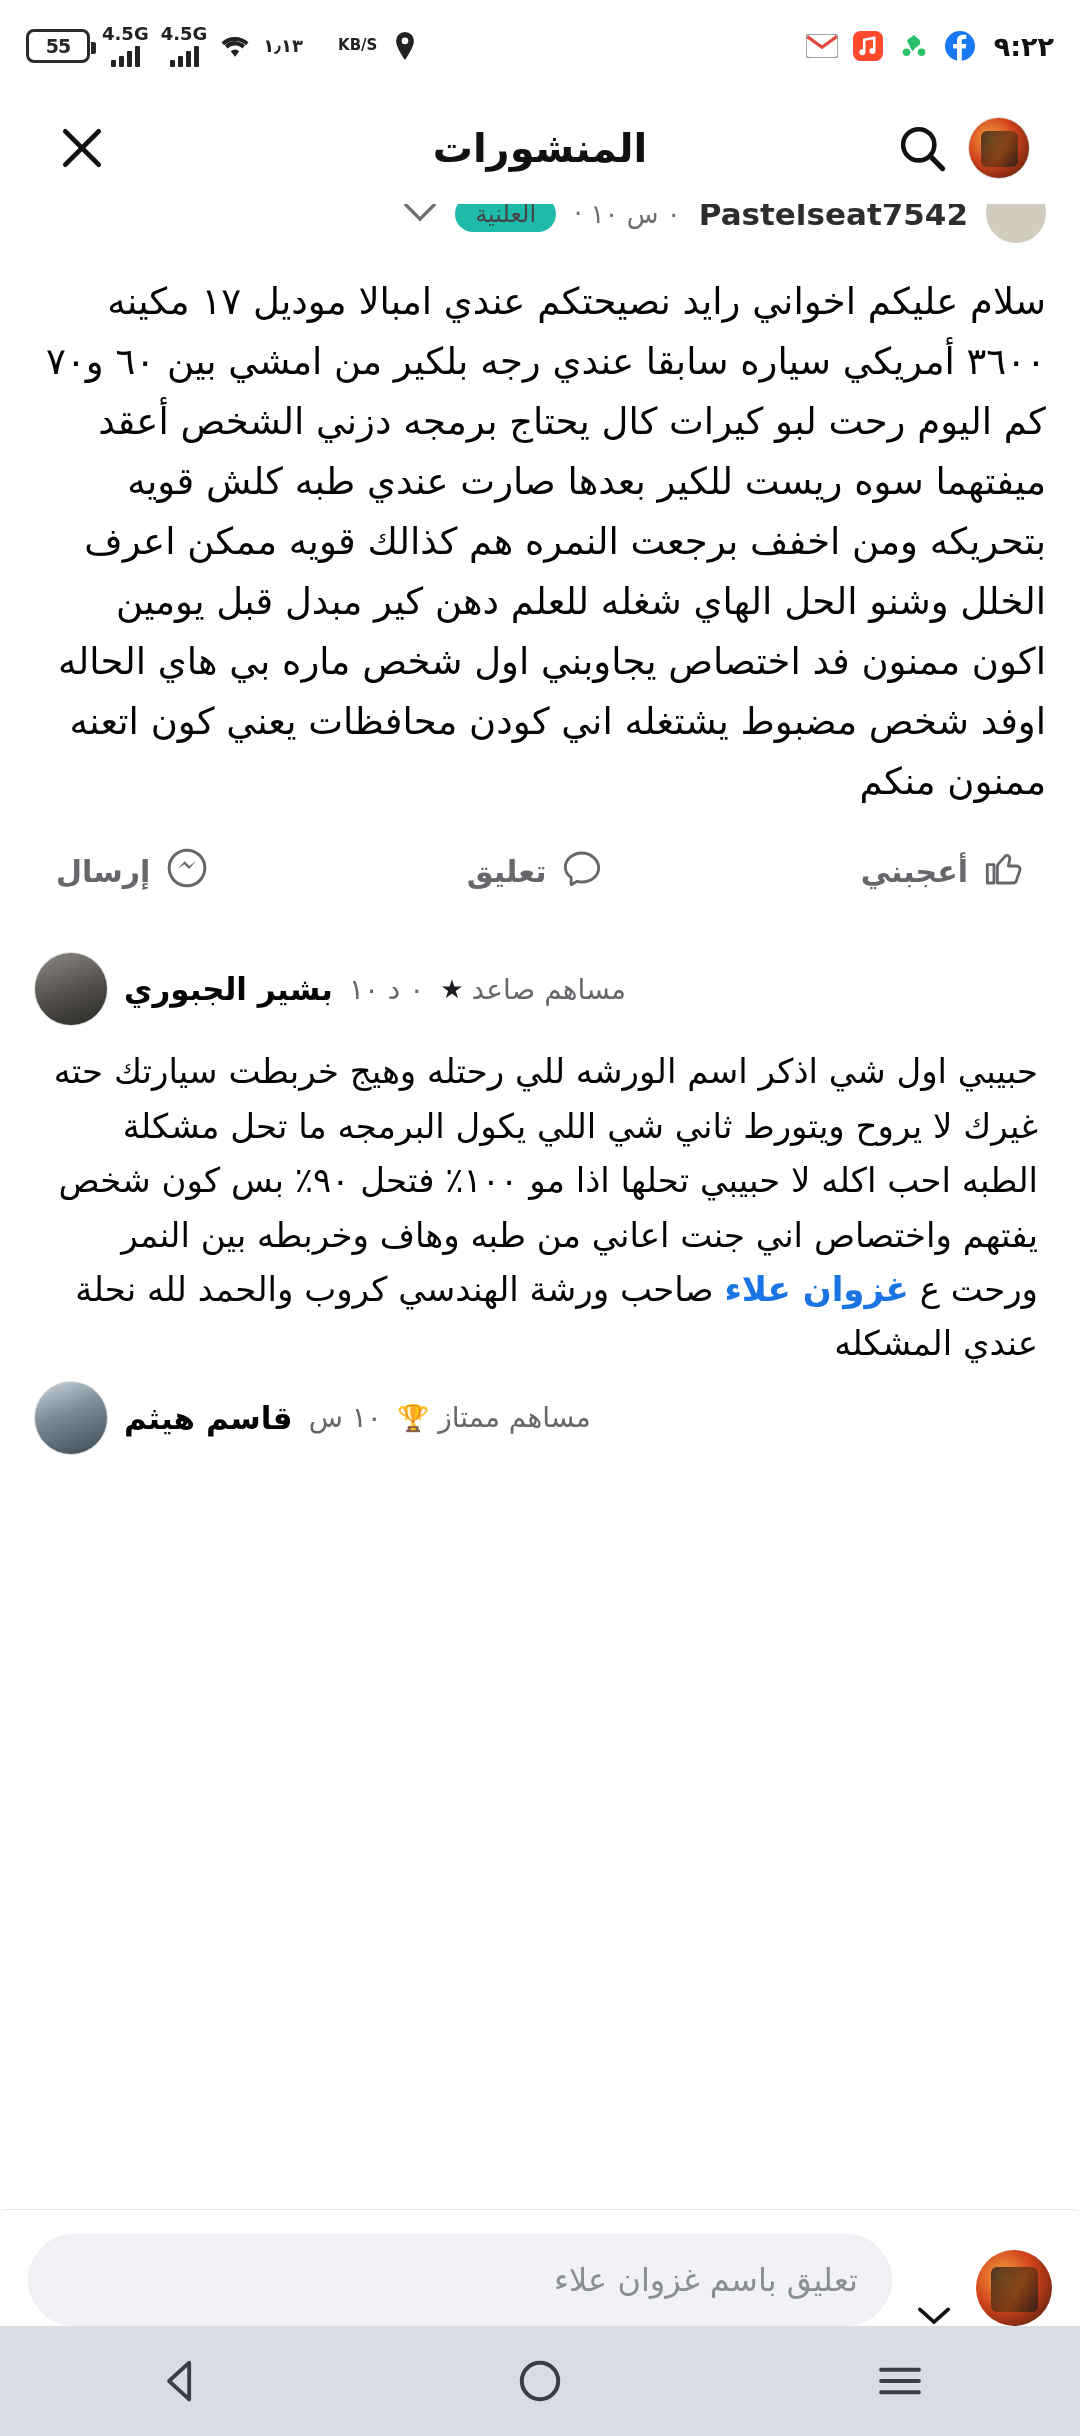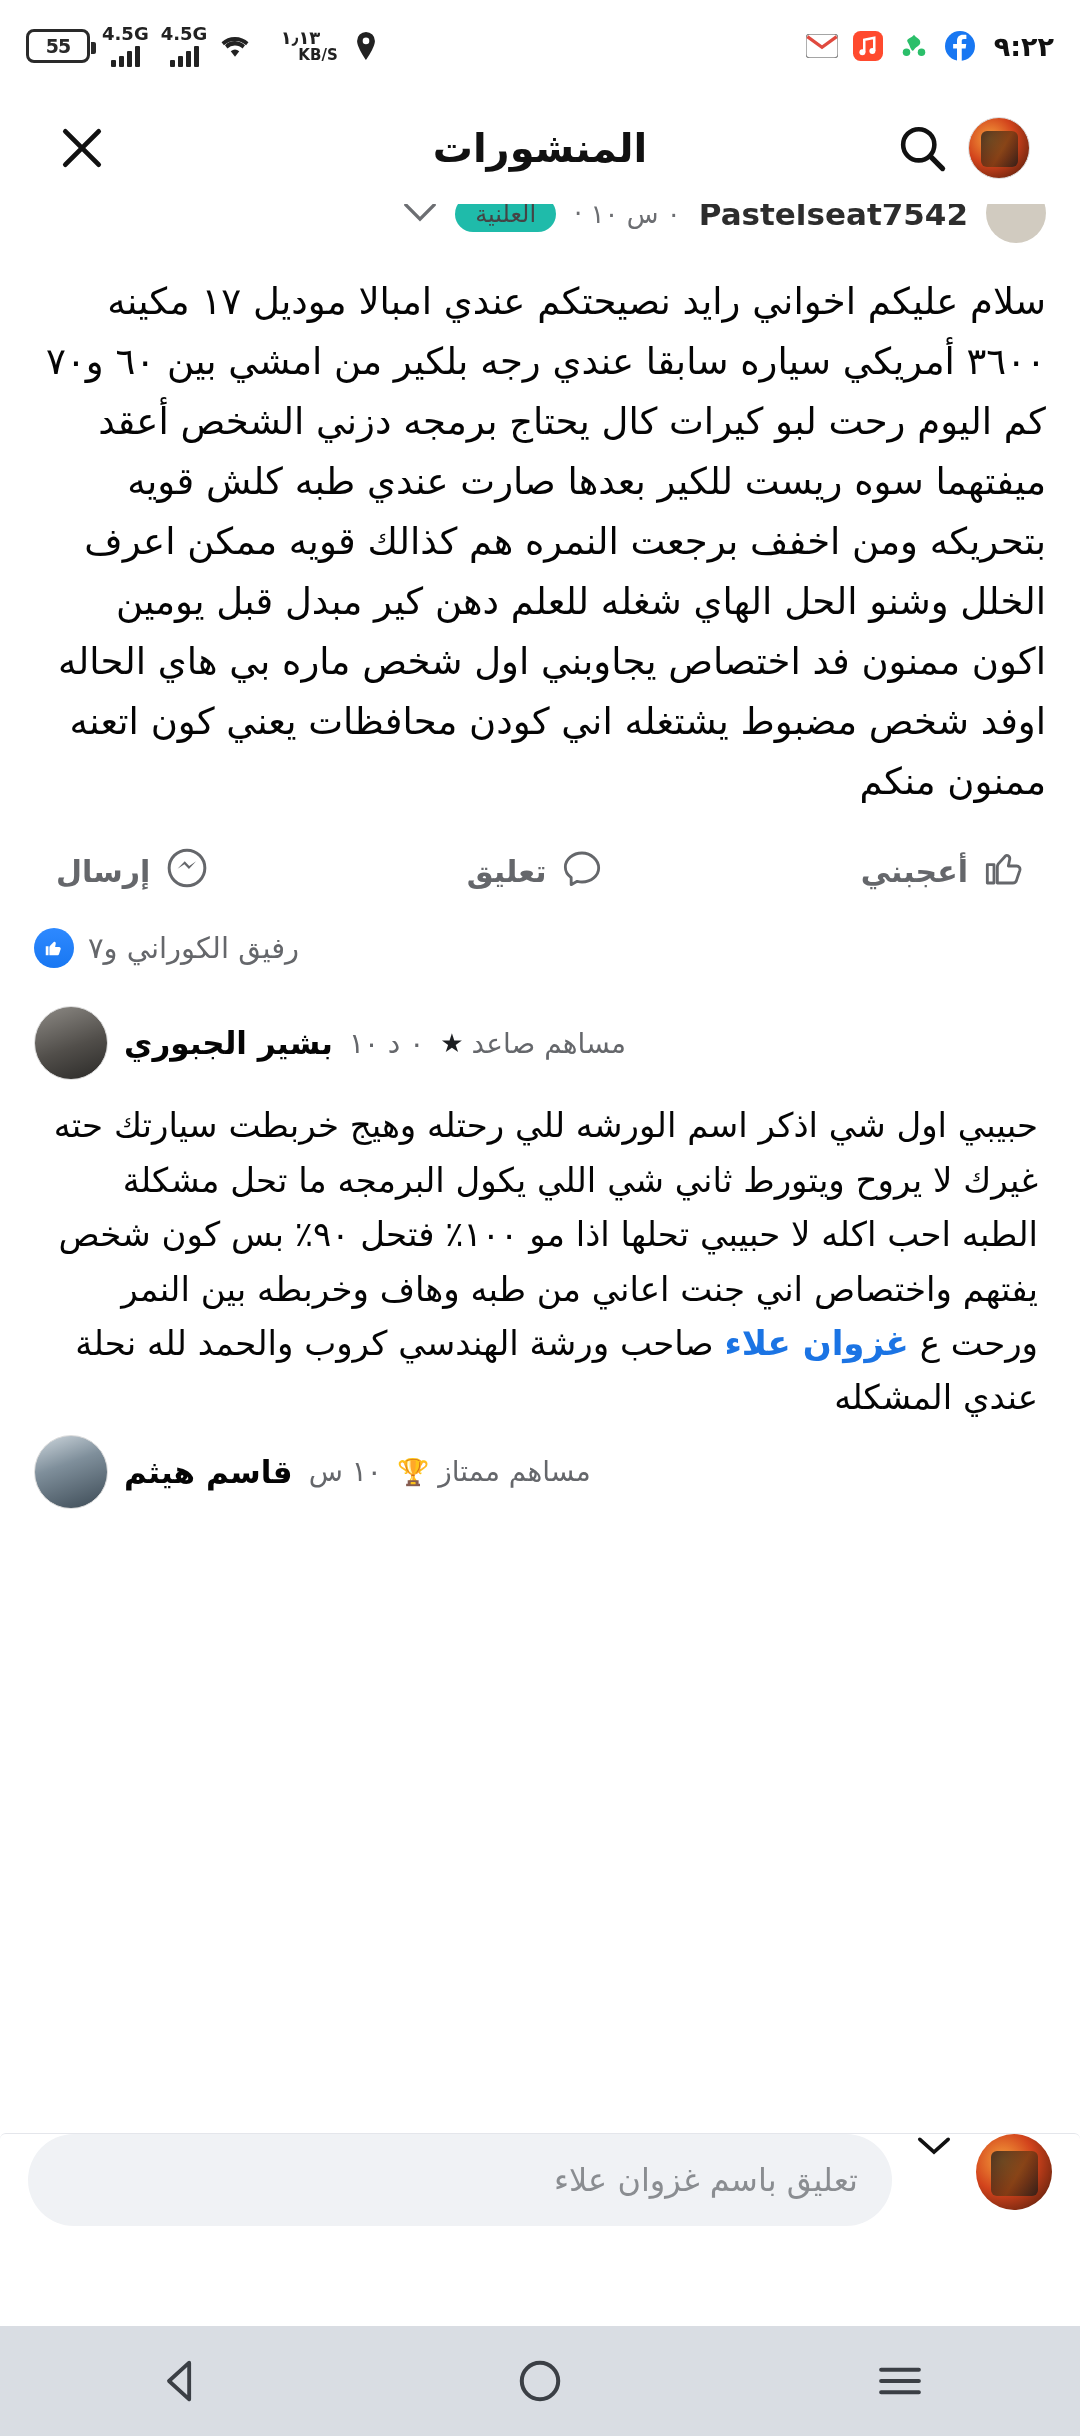--- a/index.html
+++ b/index.html
@@ -32,21 +32,21 @@
     content:""; position:absolute; right:-9px; top:10px; width:5px; height:12px;
     background:#2a2a2a; border-radius: 0 2px 2px 0;
   }
   .battery .lvl { transform: scaleX(1); letter-spacing: -1px; }
   .netgrp { display:flex; flex-direction: column; align-items:center; gap:2px; }
   .netlbl { font-size: 18px; font-weight: 700; color:#222; line-height: 1; }
   .bars { display:flex; align-items:flex-end; gap:3px; height:22px; }
   .bars i { display:block; width:5px; background:#222; border-radius:1px; }
   .bars i:nth-child(1){height:7px}.bars i:nth-child(2){height:11px}
   .bars i:nth-child(3){height:16px}.bars i:nth-child(4){height:21px}
-  .speed { display:flex; flex-direction:column; align-items:center; line-height:1.05; }
+  .speed { display:flex; flex-direction:row; align-items:center; line-height:1.05; }
   .speed .v { font-size: 18px; color:#222; font-weight:600;}
   .speed .u { font-size: 15px; color:#222; font-weight:700;margin-left:35px;}
   .sb-icon { width: 32px; height: 32px; display:flex; align-items:center; justify-content:center; }
   .clock { font-size: 27px; font-weight: 600; color:#111; margin-left: 4px; direction: ltr; }
 
   
   .appbar {
     height: 112px; display:flex; align-items:center; padding: 0 50px;
     background:#fff; position: relative; justify-content: center;
   }
@@ -136,23 +136,23 @@
   .mention { color:#1b74e4; font-weight: 700; }
 
   .c-actions {
     display:flex; align-items:center; padding: 30px 18px 10px 18px;
   }
   .c-reply { font-size: 30px; color:#65676b; font-weight: 600; margin-right: auto; }
   .thumbs { display:flex; align-items:center; gap: 60px; }
 
   
   .composer {
-    position: absolute; left:0; right:0; bottom: 110px; height: 193px;
+    position: absolute; left:0; right:0; bottom: 110px; height: 117px;
     background:#fff; border-top: 1px solid #e4e6eb;
-    display:flex; align-items:flex-start; gap: 20px; padding: 0 28px; border-radius: 6px;
+    display:flex; align-items:flex-end; gap: 20px; padding: 0 28px; border-radius: 6px;
   }
   .comp-avatar {
     width: 76px; height: 76px; border-radius:50%; flex:0 0 auto;
     background: radial-gradient(circle at 35% 35%, #f6a03c 0%, #d2431c 45%, #3b1608 100%);
     position: relative; overflow:hidden;
   }
   .comp-avatar::after{
     content:""; position:absolute; inset: 22% 18% 18% 20%;
     background: linear-gradient(120deg, #1d1d1d 0%, #6c3a12 55%, #1a1a1a 100%);
     border-radius: 6px; opacity:.75;
@@ -300,28 +300,20 @@
       <span>
         <svg width="42" height="42" viewBox="0 0 24 24">
             <circle cx="12" cy="12" r="10.2" stroke="#65676b" stroke-width="1.7" fill="none"></circle>
             <path d="M6.6 12.4l4.1-4.3 2.6 2.7 3.9-2.6-4.1 4.4-2.6-2.7-3.9 2.5z" fill="#65676b"></path>
           </svg>
       </span>
       <span>إرسال</span>
     </div>
   </div>
 
-  <div class="reactions">
-    <span class="react-text">رفيق الكوراني و٧</span>
-    <span class="like-badge">
-      <svg width="22" height="22" viewBox="0 0 24 24">
-          <path d="M3 10h3v10H3zM7 20h8.6c.9 0 1.7-.6 1.9-1.4l1.8-5.5c.3-1.1-.5-2.2-1.7-2.2h-4.4l.7-3.5c.2-.9-.3-1.8-1.1-2.1-.5-.2-1.1 0-1.4.5L7.5 9.8c-.3.5-.5 1.1-.5 1.7V20z" fill="#fff"></path>
-        </svg>
-    </span>
-  </div>
 
 
   <div class="comment">
     <div class="c-head">
       <div class="c-meta">
         <span>مساهم صاعد</span>
         <span class="badge-star">★</span>
       </div>
       <div class="c-meta">٠ د ١٠</div>
       <div class="c-name">بشير الجبوري</div>

